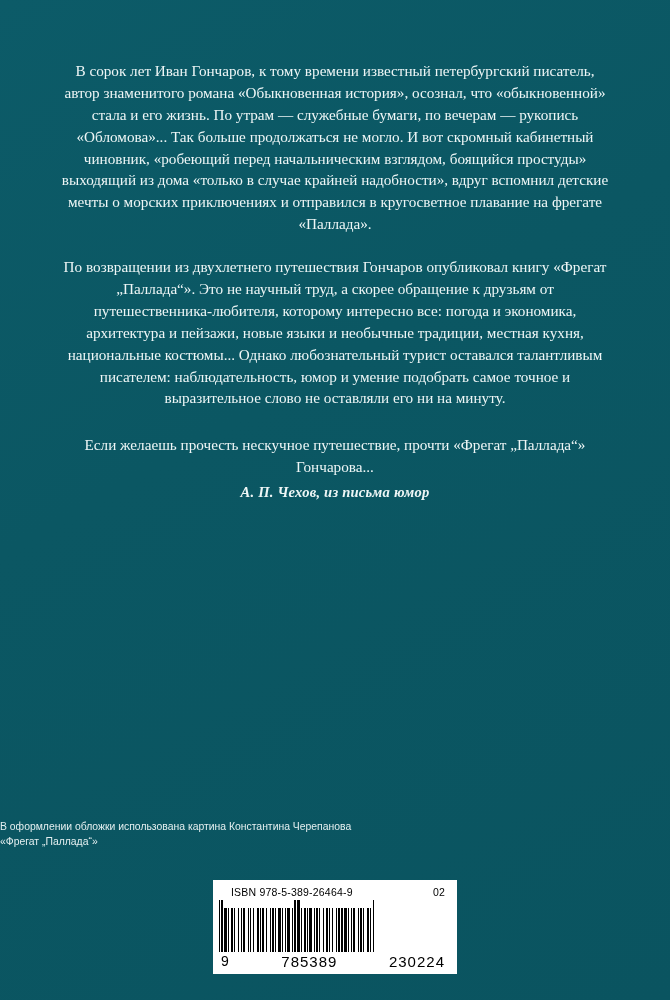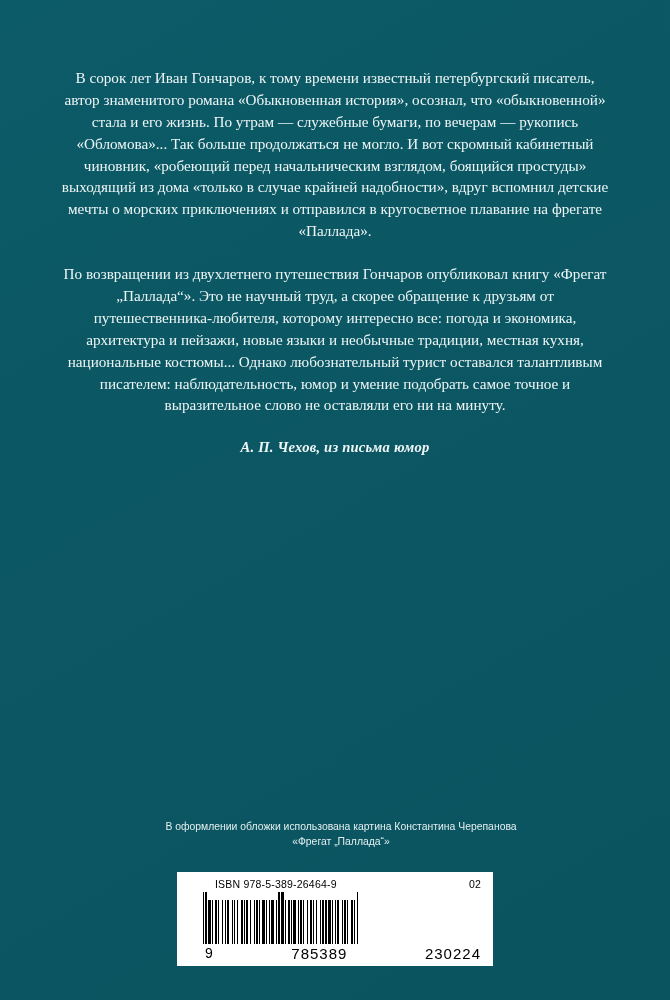--- a/index.html
+++ b/index.html
@@ -24,21 +24,20 @@
     position: absolute;
     left: 0;
     right: 0;
     top: 60px;
     padding: 0 58px;
     box-sizing: border-box;
     color: #eef6f6;
     font-size: 15.2px;
     line-height: 1.44;
     text-align: center;
-    margin-top: 7px;
   }
   .para {
     margin: 0 0 21px 0;
   }
   .para:last-child {
     margin-bottom: 0;
   }
   .para.tight {
     margin-bottom: 18px;
   }
@@ -49,40 +48,40 @@
   }
   .attrib {
     margin: 4px 0 0 0;
     font-style: italic;
     font-weight: bold;
     font-size: 14.6px;
     letter-spacing: 0.2px;
   }
   .credit {
     position: absolute;
-    left: 12px;
+    left: 0;
     right: 0;
     bottom: 150px;
-    text-align: center;
+    text-align: left;
     color: #e4eff0;
     font-family: "Liberation Sans", sans-serif;
     font-size: 10.4px;
     line-height: 1.5;
   }
   .credit-line {
     display: block;
   }
   .barcode-wrap {
     position: absolute;
     left: 50%;
     transform: translateX(-50%);
-    bottom: 34px;
-    width: 316px;
+    bottom: 26px;
+    width: 244px;
     background: #ffffff;
-    padding: 6px 8px 4px 24px;
+    padding: 6px 8px 4px 4px;
     box-sizing: border-box;
   }
   .isbn-row {
     display: flex;
     align-items: flex-start;
     justify-content: space-between;
     font-family: "Liberation Sans", sans-serif;
     font-size: 10.5px;
     color: #000;
     padding: 0 2px 2px 2px;
@@ -123,20 +122,21 @@
   }
 </style>
 </head>
 <body>
 
 <div class="cover">
 
   <div class="blurb">
     <p class="para">В сорок лет Иван Гончаров, к тому времени известный петербургский писатель, автор знаменитого романа «Обыкновенная история», осознал, что  «обыкновенной» стала и его жизнь. По утрам — служебные бумаги, по вечерам — рукопись «Обломова»... Так больше продолжаться не могло. И вот скромный кабинетный чиновник, «робеющий перед начальническим взглядом, боящийся простуды» выходящий из дома «только в случае крайней надобности», вдруг вспомнил детские мечты о морских приключениях и отправился в кругосветное плавание на фрегате «Паллада».</p>
     <p class="para">По возвращении из двухлетнего путешествия Гончаров опубликовал книгу «Фрегат „Паллада“». Это не научный труд, а скорее обращение к друзьям от путешественника-любителя, которому интересно все: погода и экономика, архитектура и пейзажи, новые языки и необычные традиции, местная кухня, национальные костюмы... Однако любознательный турист оставался талантливым писателем: наблюдательность, юмор и умение подобрать самое точное и выразительное слово не оставляли его ни на минуту.</p>
+    <p class="quote">Если желаешь прочесть нескучное путешествие, прочти «Фрегат „Паллада“» Гончарова...</p>
     <p class="attrib">А. П. Чехов, из письма юмор</p>
   </div>
 
   <div class="credit">
     <span class="credit-line">В оформлении обложки использована картина Константина Черепанова</span>
     <span class="credit-line">«Фрегат „Паллада“»</span>
   </div>
 
   <div class="barcode-wrap">
     <div class="isbn-row">

